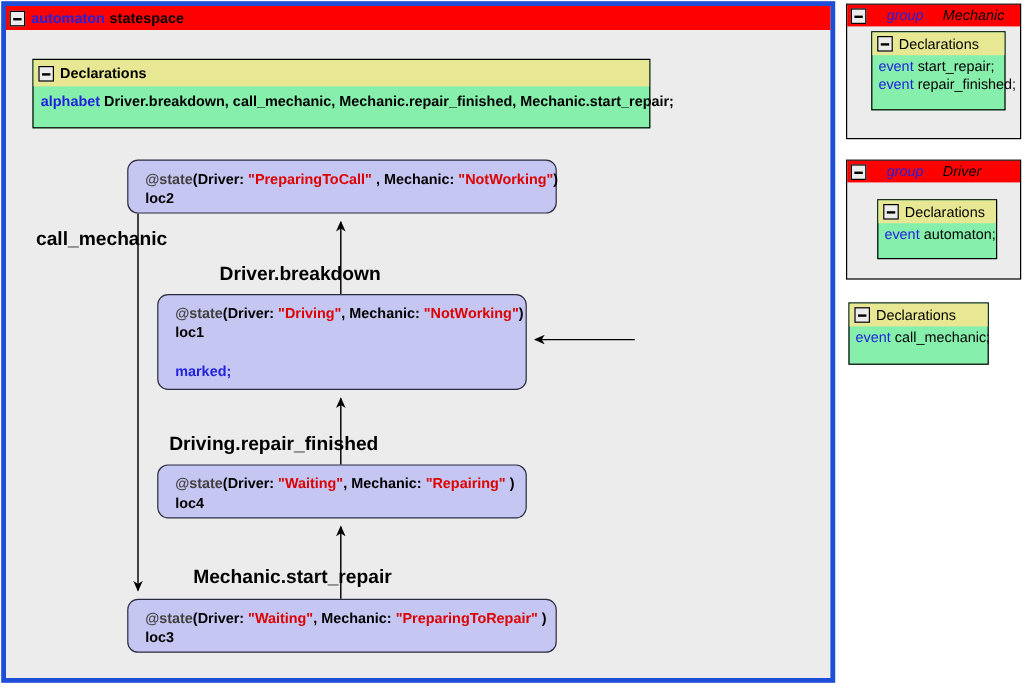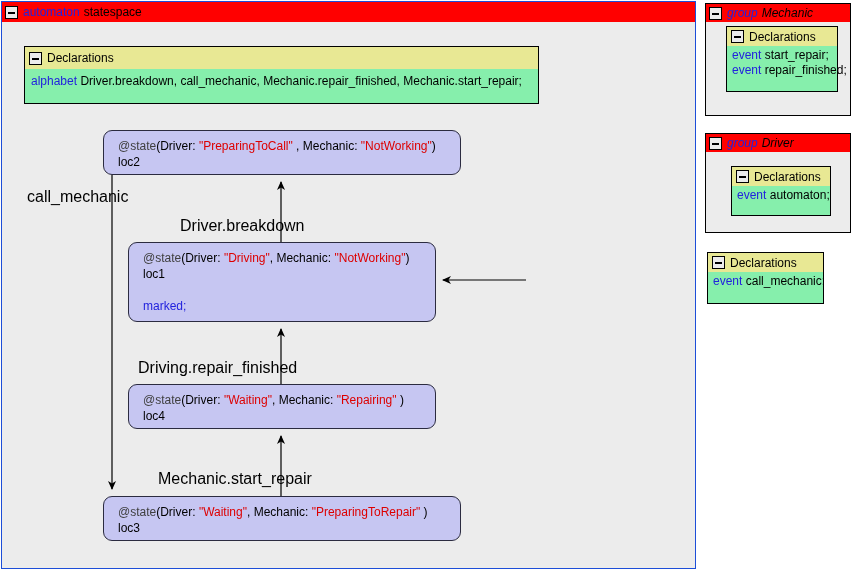--- a/index.html
+++ b/index.html
@@ -28,23 +28,24 @@
     content:"";
     position:absolute;
     left:2px;right:2px;top:5px;
     height:2px;background:#000;
   }
 
   
   #automaton-frame{
     position:absolute;left:1px;top:1px;
     width:695px;height:568px;
-    border:1px solid #1d4ed8;
+    border:4px solid #1d4ed8;
     background:#ececec;
     box-sizing:border-box;
+    font-weight:bold;
   }
   #automaton-titlebar{
     position:absolute;left:0;top:0;
     width:100%;height:20px;
     background:#ff0000;
     box-sizing:border-box;
     display:flex;align-items:center;
     padding-left:3px;
   }
   .kw-blue{color:#2222dd;}
@@ -114,20 +115,21 @@
     background:#ececec;
     box-sizing:border-box;
   }
   .group-title{
     height:18px;
     background:#ff0000;
     display:flex;align-items:center;
     padding-left:3px;
     box-sizing:border-box;
     font-size:12px;
+    gap:12px;
   }
   #group-mechanic{left:705px;top:3px;width:146px;height:113px;}
   #group-driver{left:705px;top:133px;width:146px;height:100px;}
 
   #decl-mechanic{left:20px;top:22px;width:112px;height:66px;}
   #decl-driver{left:25px;top:32px;width:100px;height:50px;}
   #decl-standalone{left:707px;top:252px;width:117px;height:52px;}
   #decl-mechanic .decl-head,#decl-driver .decl-head,#decl-standalone .decl-head{height:19px;}
   #decl-mechanic .decl-body,#decl-driver .decl-body,#decl-standalone .decl-body{padding:2px 5px 4px 5px;line-height:15px;}
 </style>

